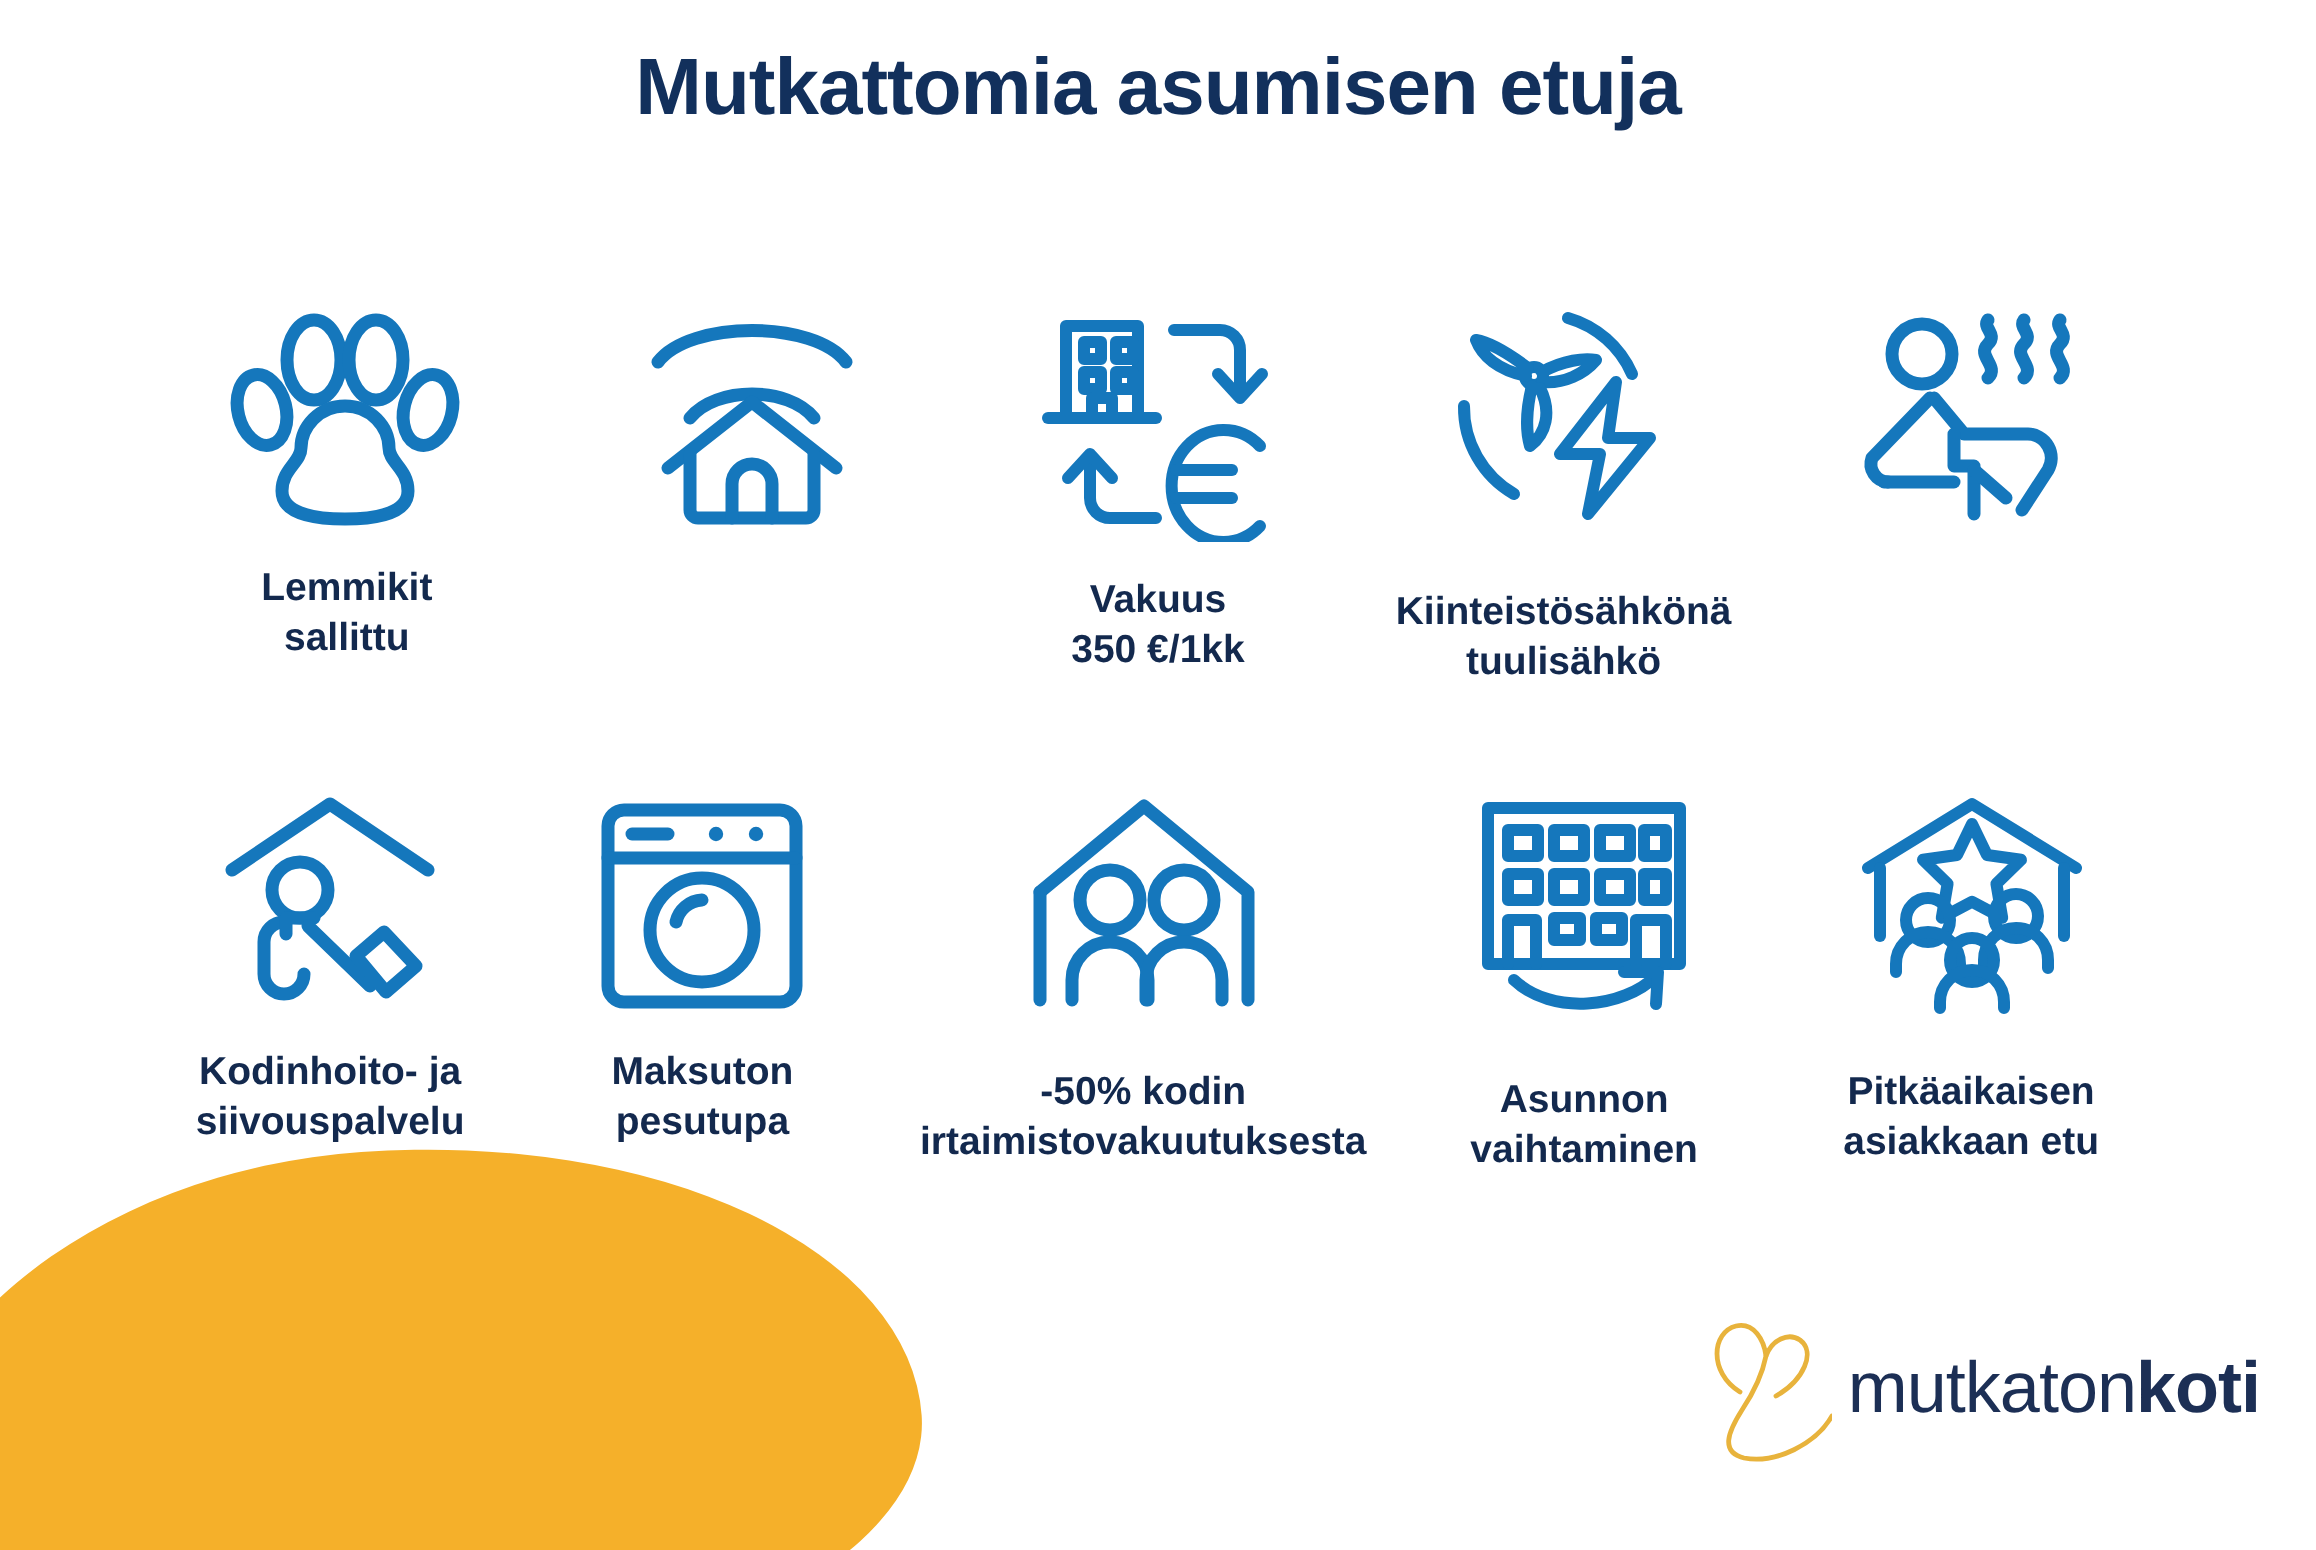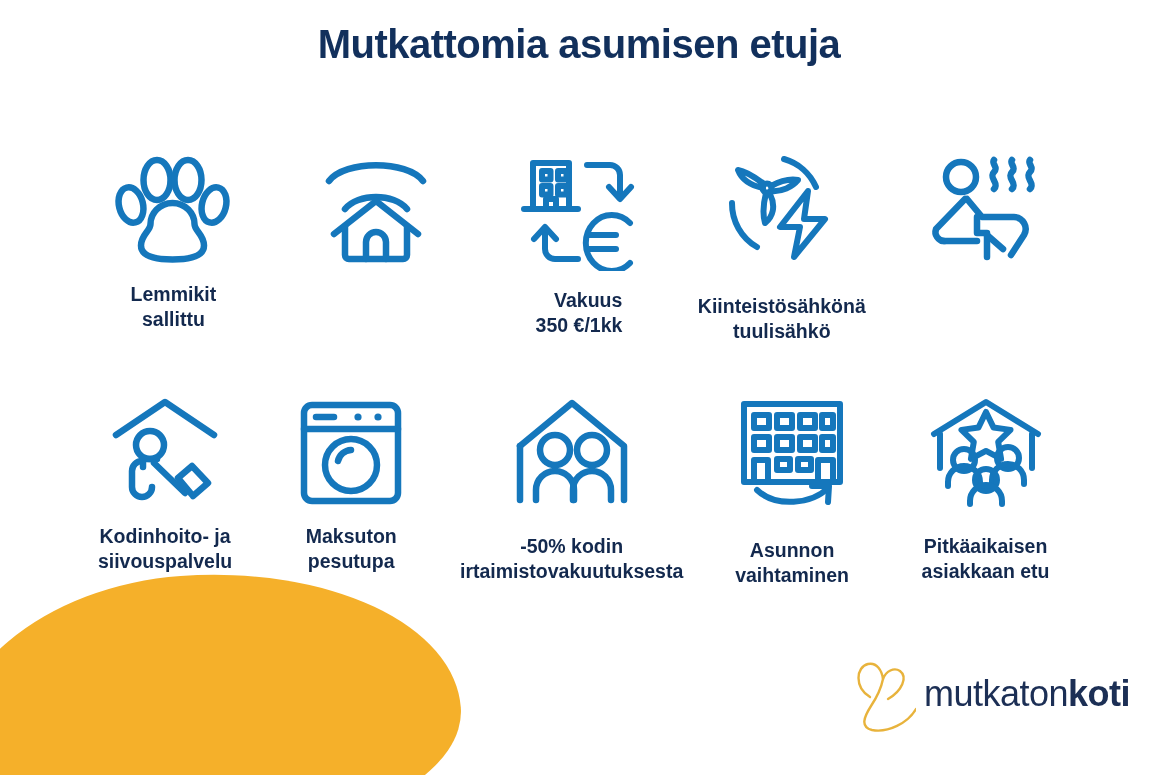--- a/index.html
+++ b/index.html
@@ -85,21 +85,21 @@
     font-weight: bold;
     line-height: 1.28;
     color: #13294E;
     white-space: pre-line;
   }
 
   
   .cell.c1 .cell-label { margin-top: 14px; }
   .cell.c2 .cell-label { margin-top: 16px; }
   .cell.c3 .icon-box { height: 124px; }
-  .cell.c3 .cell-label { margin-top: 14px; text-align: right; }
+  .cell.c3 .cell-label { margin-top: 14px; }
   .cell.c4 .cell-label { margin-top: 26px; }
   .cell.c5 .cell-label { margin-top: 38px; }
   .cell.c8 .cell-label { margin-top: 22px; }
   .cell.c9 .cell-label { margin-top: 26px; }
   .cell.c10 .cell-label { margin-top: 22px; }
 
   .cell.c6 { width: 190px; }
   .cell.c7 { width: 190px; }
   .cell.c8 { width: 260px; }
   .cell.c9 { width: 190px; }

